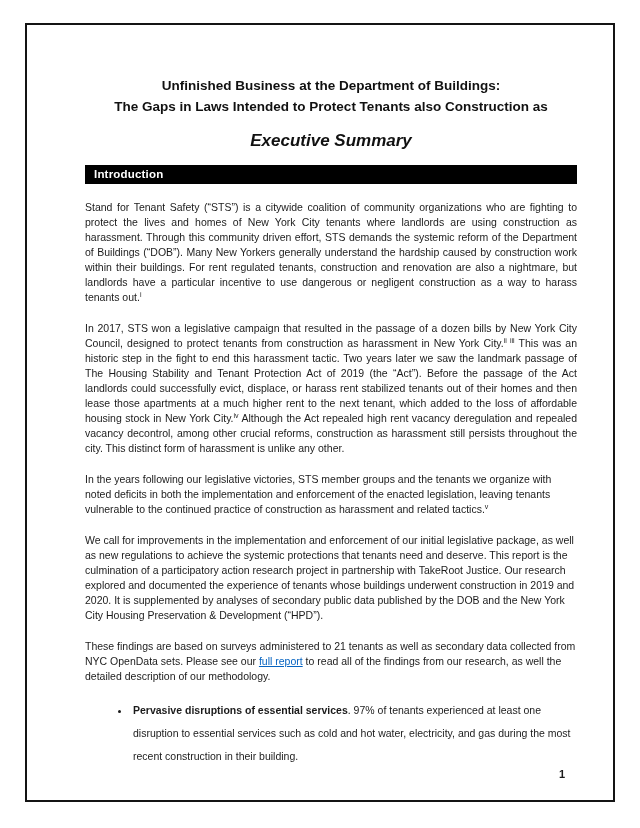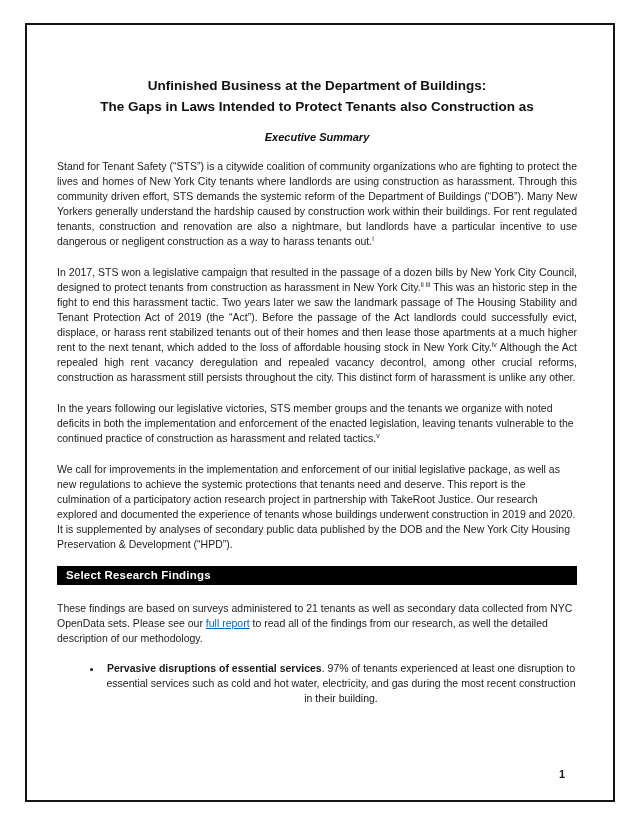--- a/index.html
+++ b/index.html
@@ -2,29 +2,29 @@
 <html><head>
 <meta charset="utf-8">
 <style>
   * { margin:0; padding:0; box-sizing:border-box; }
   html,body { width:640px; height:828px; background:#ffffff; overflow:hidden; }
   body { font-family:"Liberation Sans", sans-serif; color:#1b1b1b; position:relative; }
 
   .page-frame {
     position:absolute; left:25px; top:23px; width:590px; height:779px;
     border:2px solid #141414; background:#ffffff;
-    padding:50px 36px 0 30px;
+    padding:50px 36px 0 58px;
   }
 
   .doc-title {
     font-size:13.5px; font-weight:700; text-align:center;
     line-height:21px; color:#111111;
   }
   .doc-subtitle {
-    font-size:11px; font-weight:700; font-style:italic;
+    font-size:17px; font-weight:700; font-style:italic;
     text-align:center; margin-top:14px; color:#111111;
   }
 
   .section-bar {
     background:#000000; color:#ffffff;
     font-size:11.5px; font-weight:700;
     padding:3px 8px 4px 9px; margin-top:14px;
     letter-spacing:0.2px;
   }
 
@@ -34,49 +34,49 @@
   }
   .para sup, .findings-list sup {
     font-size:7px; line-height:0; vertical-align:super;
   }
   a.doclink { color:#0563C1; text-decoration:underline; cursor:pointer; }
 
   .findings-list {
     margin-top:15px; padding-left:46px; list-style:disc outside;
   }
   .findings-list li {
-    font-size:10.5px; line-height:15px; padding-left:2px;text-align:center;
+    font-size:10.5px; line-height:23px; padding-left:2px;
   }
 
   .page-number {
     position:absolute; right:48px; bottom:20px;
     font-size:11px; font-weight:700; color:#1b1b1b;
   }
 </style>
 </head>
 <body>
 
 <div class="page-frame">
 
   <div class="doc-title">
     <div>Unfinished Business at the Department of Buildings:</div>
     <div>The Gaps in Laws Intended to Protect Tenants also Construction as</div>
   </div>
 
   <div class="doc-subtitle">Executive Summary</div>
 
+  <div class="section-bar">
+    <span>Introduction</span>
+  </div>
 
   <p class="para" style="text-align: justify;"><span>Stand for Tenant Safety (“STS”) is a citywide coalition of community organizations who are fighting to protect the lives and homes of New York City tenants where landlords are using construction as harassment. Through this community driven effort, STS demands the systemic reform of the Department of Buildings (“DOB”). Many New Yorkers generally understand the hardship caused by construction work within their buildings. For rent regulated tenants, construction and renovation are also a nightmare, but landlords have a particular incentive to use dangerous or negligent construction as a way to harass tenants out.</span><sup>i</sup></p>
   <p class="para" style="text-align: justify;"><span>In 2017, STS won a legislative campaign that resulted in the passage of a dozen bills by New York City Council, designed to protect tenants from construction as harassment in New York City.</span><sup>ii iii</sup><span> This was an historic step in the fight to end this harassment tactic.  Two years later we saw the landmark passage of The Housing Stability and Tenant Protection Act of 2019 (the “Act”). Before the passage of the Act landlords could successfully evict, displace, or harass rent stabilized tenants out of their homes and then lease those apartments at a much higher rent to the next tenant, which added to the loss of affordable housing stock in New York City.</span><sup>iv</sup><span> Although the Act repealed high rent vacancy deregulation and repealed vacancy decontrol, among other crucial reforms, construction as harassment still persists throughout the city. This distinct form of harassment is unlike any other.</span></p>
   <p class="para" style="text-align: left;"><span>In the years following our legislative victories, STS member groups and the tenants we organize with noted deficits in both the implementation and enforcement of the enacted legislation, leaving tenants vulnerable to the continued practice of construction as harassment and related tactics.</span><sup>v</sup></p>
   <p class="para" style="text-align: left;"><span>We call for improvements in the implementation and enforcement of our initial legislative package, as well as new regulations to achieve the systemic protections that tenants need and deserve. This report is the culmination of a participatory action research project in partnership with TakeRoot Justice.  Our research explored and documented the experience of tenants whose buildings underwent construction in 2019 and 2020. It is supplemented by analyses of secondary public data published by the DOB and the New York City Housing Preservation &amp; Development (“HPD”).</span></p>
 
-  <div class="section-bar">
-    <span>Select Research Findings</span>
-  </div>
 
   <p class="para" style="text-align: left;"><span>These findings are based on surveys administered to 21 tenants as well as secondary data collected from NYC OpenData sets. Please see our </span><a class="doclink" href="#">full report</a><span> to read all of the findings from our research, as well the detailed description of our methodology.</span></p>
 
   <ul class="findings-list">
     <li><span style="font-weight: 700;">Pervasive disruptions of essential services</span><span>. 97% of tenants experienced at least one disruption to essential services such as cold and hot water, electricity, and gas during the most recent construction in their building.</span></li>
   </ul>
 
   <div class="page-number">1</div>
 
 </div>

